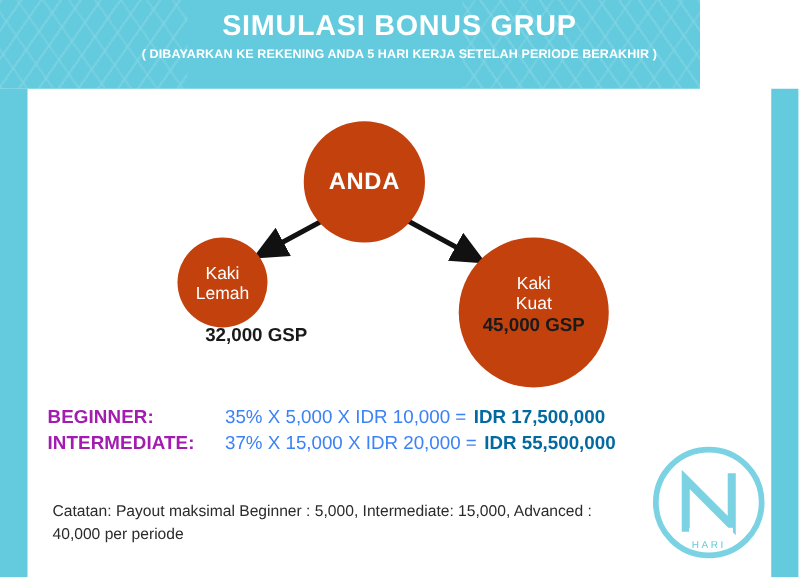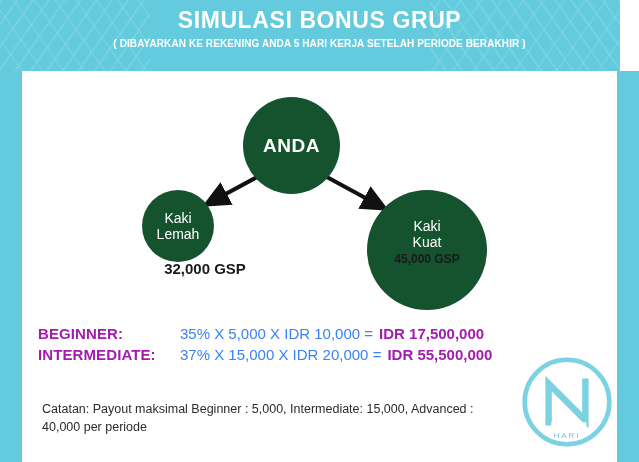--- a/index.html
+++ b/index.html
@@ -19,21 +19,21 @@
     height: 462px;
     background: #ffffff;
     overflow: hidden;
   }
 
   
   .header {
     position: absolute;
     left: 0;
     top: 0;
-    width: 620px;
+    width: 560px;
     height: 71px;
     background: #63cbdd;
     overflow: hidden;
   }
   .header-deco {
     position: absolute;
     top: 0;
     height: 71px;
     opacity: 0.18;
   }
@@ -89,21 +89,21 @@
     top: 71px;
     width: 22px;
     height: 391px;
     background: #63cbdd;
   }
 
   
   .node {
     position: absolute;
     border-radius: 50%;
-    background: #14532d;
+    background: #c2410c;
     color: #ffffff;
     display: flex;
     align-items: center;
     justify-content: center;
     text-align: center;
     line-height: 1.15;
     box-sizing: border-box;
   }
   .node-anda {
     left: 243px;
@@ -140,21 +140,21 @@
     font-size: 15px;
     font-weight: bold;
     color: #1a1a1a;
   }
   .label-kuat {
     position: absolute;
     left: 377px;
     top: 252px;
     width: 100px;
     text-align: center;
-    font-size: 12px;
+    font-size: 15px;
     font-weight: bold;
     color: #1a1a1a;
   }
   .arrows {
     position: absolute;
     left: 0;
     top: 0;
     width: 639px;
     height: 462px;
     pointer-events: none;
@@ -177,21 +177,21 @@
     width: 142px;
     font-weight: bold;
     color: #a21caf;
     letter-spacing: 0.1px;
   }
   .row .formula {
     color: #3b82f6;
     white-space: pre;
   }
   .row .amount {
-    color: #a21caf;
+    color: #0369a1;
     font-weight: bold;
     margin-left: 6px;
   }
   .note {
     position: absolute;
     left: 42px;
     top: 400px;
     width: 470px;
     font-size: 12.5px;
     color: #2b2b2b;

